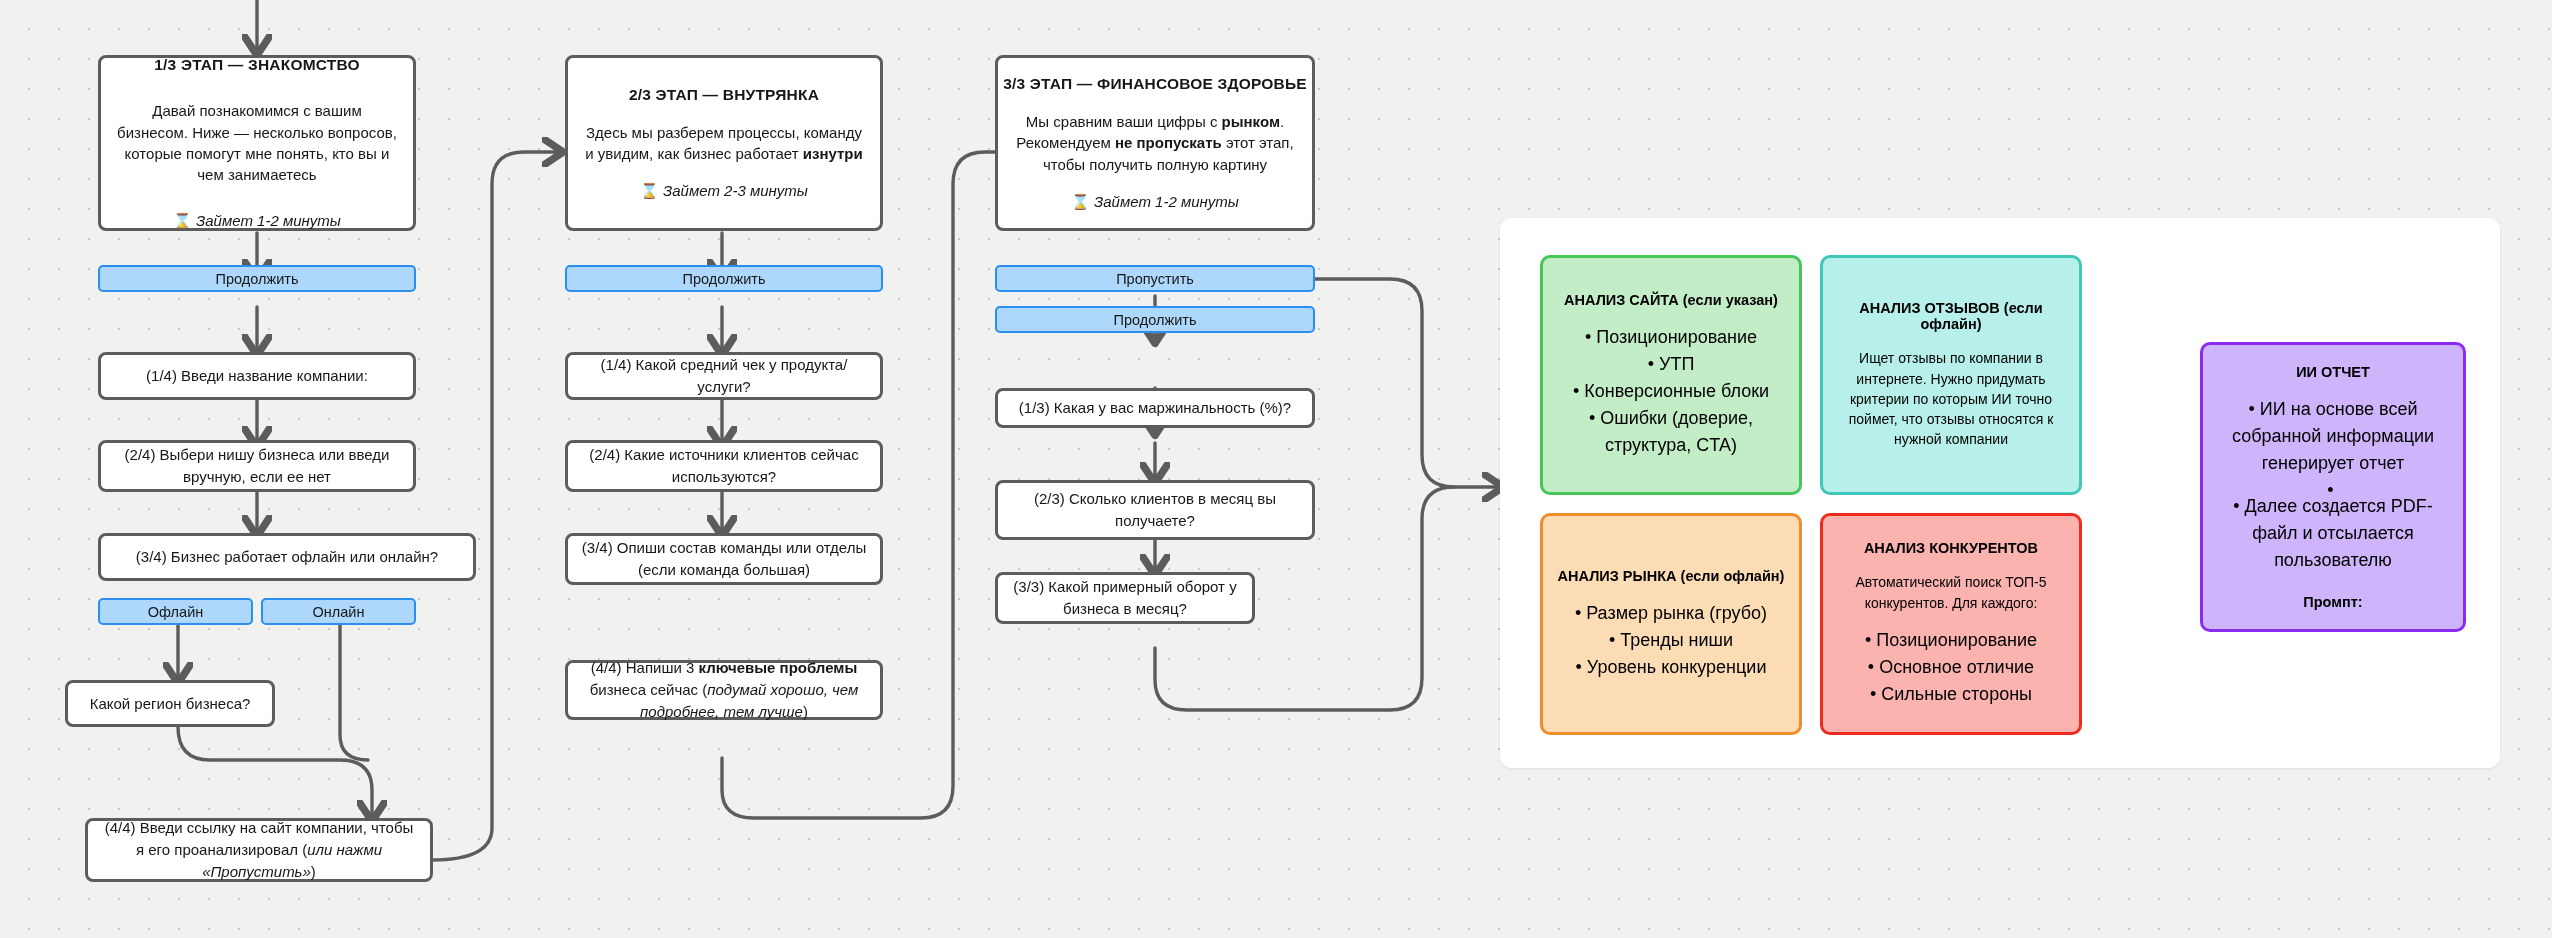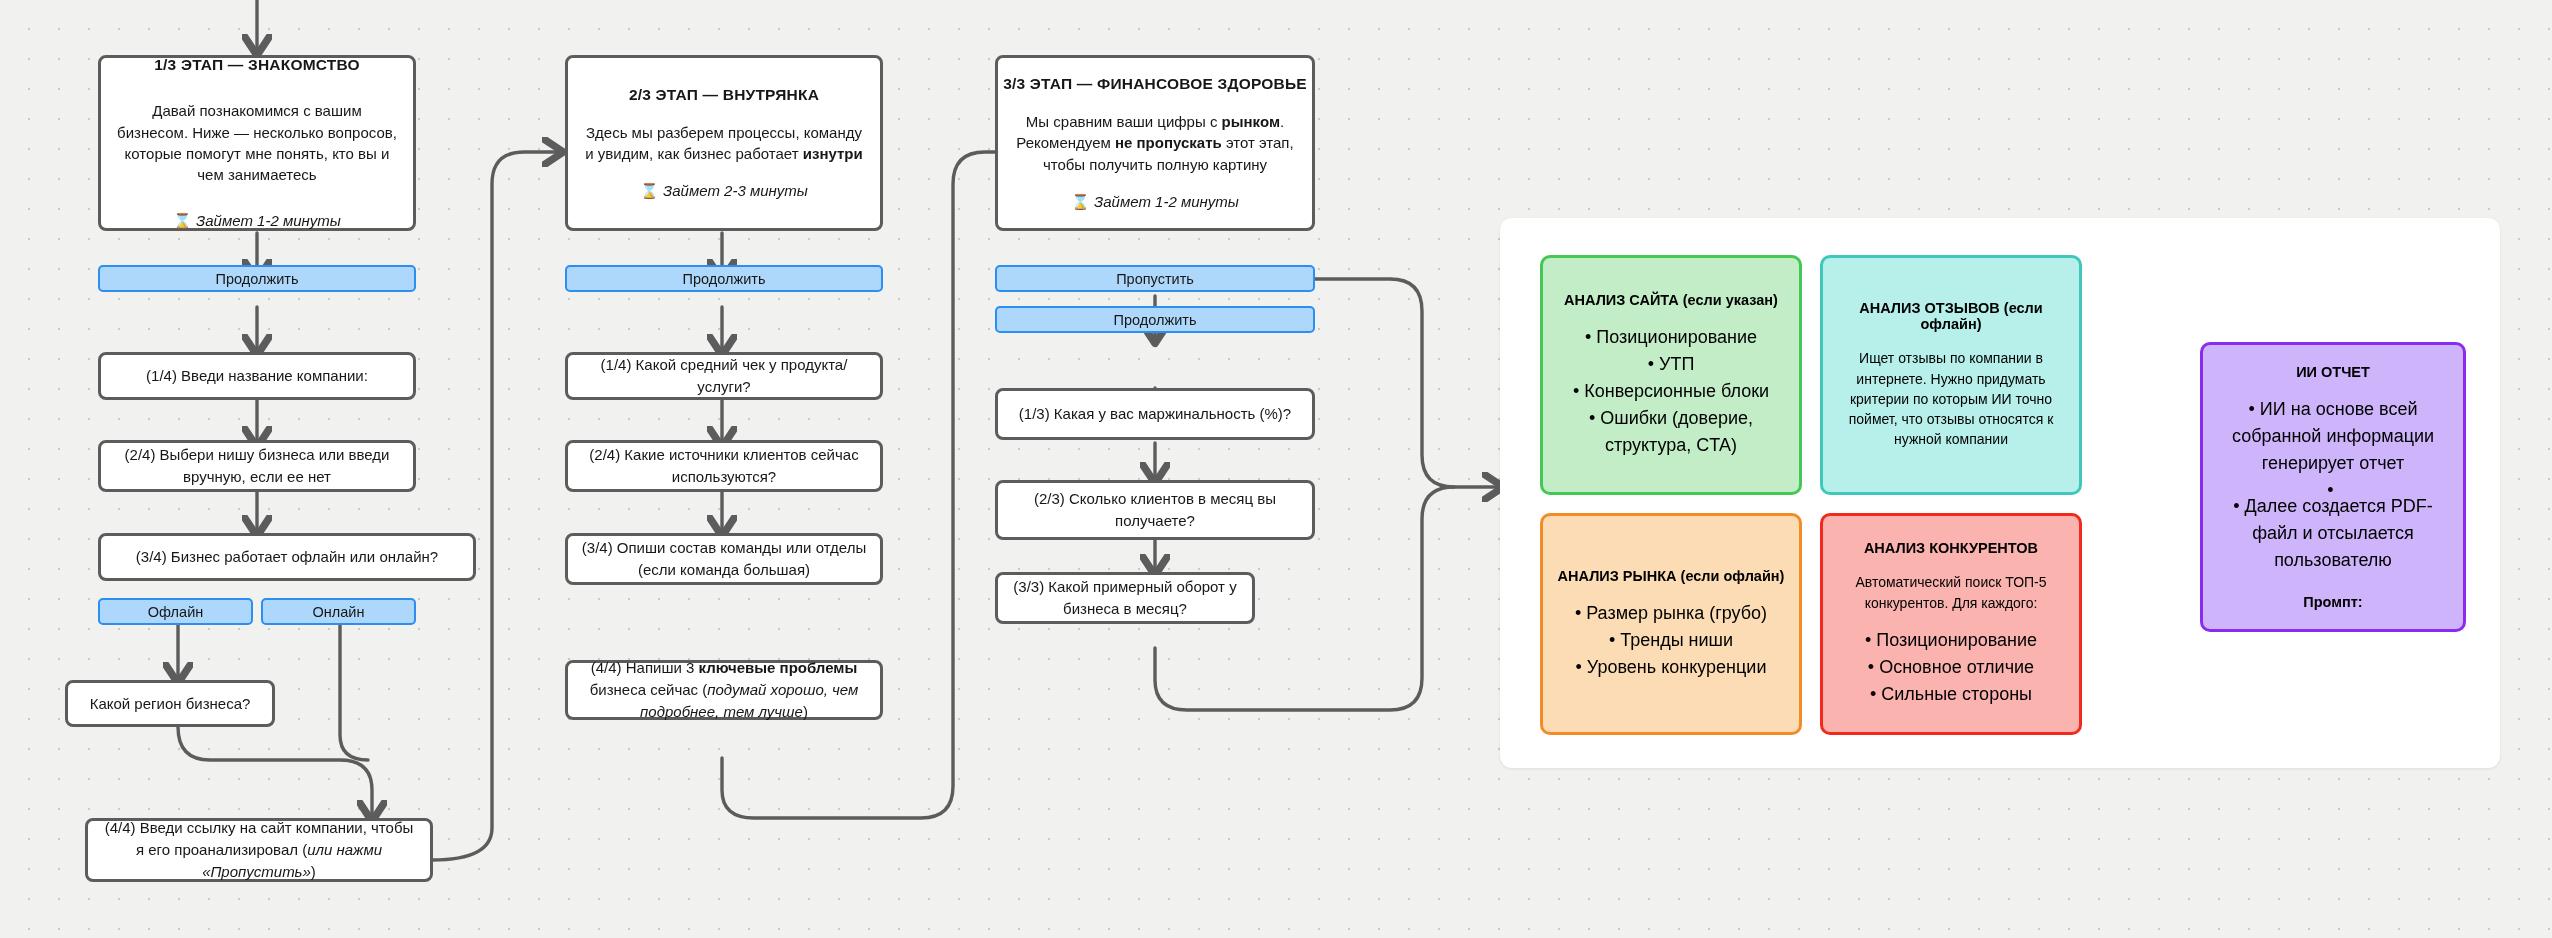--- a/index.html
+++ b/index.html
@@ -209,21 +209,21 @@
     </div>
   </div>
 
   <div class="node btn" style="left:995px;top:265px;width:320px;height:27px;">
     <span>Пропустить</span>
   </div>
   <div class="node btn" style="left:995px;top:306px;width:320px;height:27px;">
     <span>Продолжить</span>
   </div>
 
-  <div class="node qbox" style="left:995px;top:388px;width:320px;height:52px;text-align:right;">
+  <div class="node qbox" style="left:995px;top:388px;width:320px;height:40px;text-align:right;">
     <span>(1/3) Какая у вас маржинальность (%)?</span>
   </div>
   <div class="node qbox" style="left:995px;top:480px;width:320px;height:60px;">
     <span>(2/3) Сколько клиентов в месяц вы получаете?</span>
   </div>
   <div class="node qbox" style="left:995px;top:572px;width:260px;height:52px;">
     <span>(3/3) Какой примерный оборот у бизнеса в месяц?</span>
   </div>
 
   <div class="panel" style="left:1500px;top:218px;width:1000px;height:550px;"></div>

